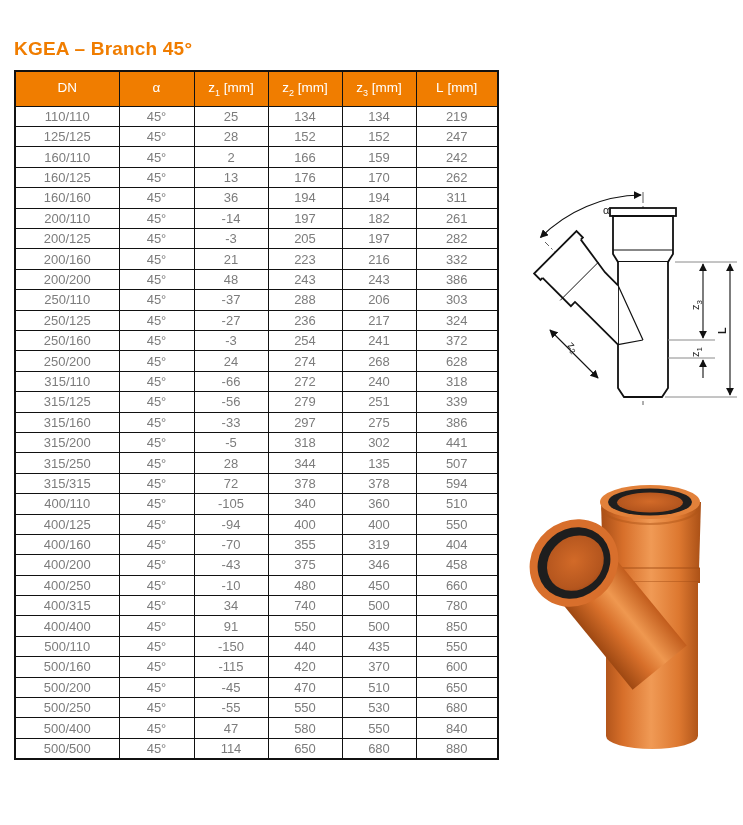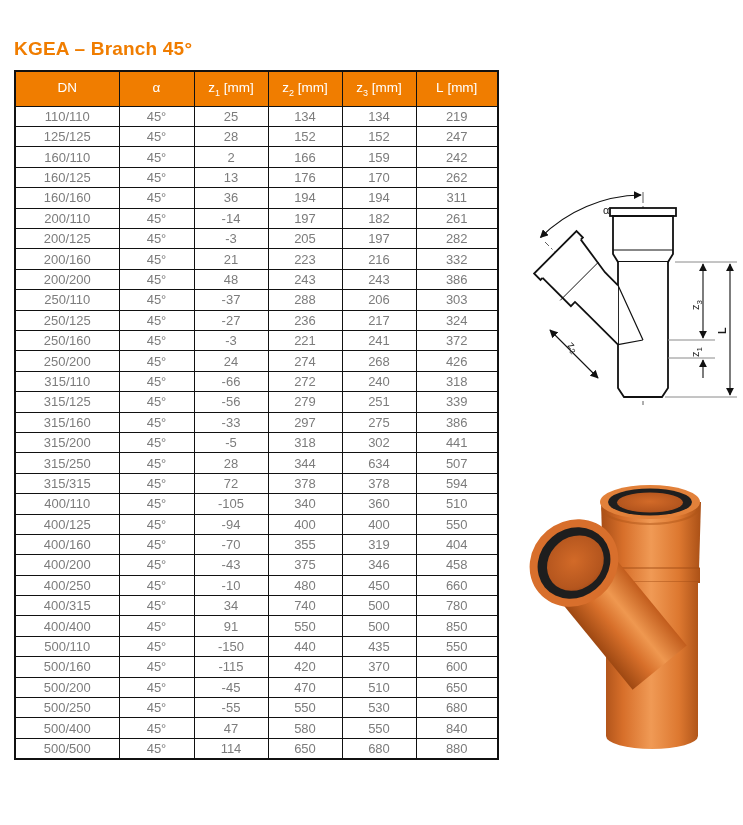--- a/index.html
+++ b/index.html
@@ -140,31 +140,31 @@
           <td>45°</td>
           <td>-27</td>
           <td>236</td>
           <td>217</td>
           <td>324</td>
         </tr>
         <tr>
           <td>250/160</td>
           <td>45°</td>
           <td>-3</td>
-          <td>221</td>
+          <td>254</td>
           <td>241</td>
           <td>372</td>
         </tr>
         <tr>
           <td>250/200</td>
           <td>45°</td>
           <td>24</td>
           <td>274</td>
           <td>268</td>
-          <td>426</td>
+          <td>628</td>
         </tr>
         <tr>
           <td>315/110</td>
           <td>45°</td>
           <td>-66</td>
           <td>272</td>
           <td>240</td>
           <td>318</td>
         </tr>
         <tr>
@@ -189,21 +189,21 @@
           <td>-5</td>
           <td>318</td>
           <td>302</td>
           <td>441</td>
         </tr>
         <tr>
           <td>315/250</td>
           <td>45°</td>
           <td>28</td>
           <td>344</td>
-          <td>634</td>
+          <td>135</td>
           <td>507</td>
         </tr>
         <tr>
           <td>315/315</td>
           <td>45°</td>
           <td>72</td>
           <td>378</td>
           <td>378</td>
           <td>594</td>
         </tr>

